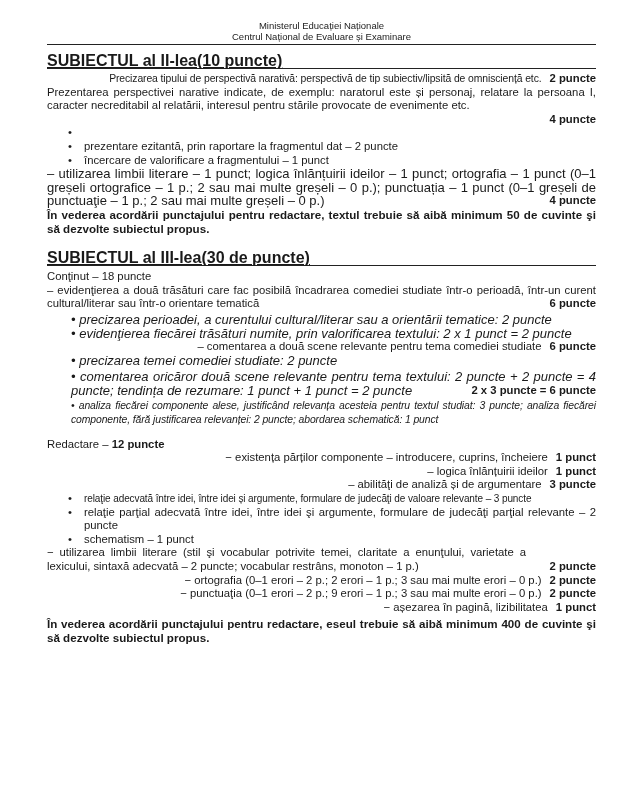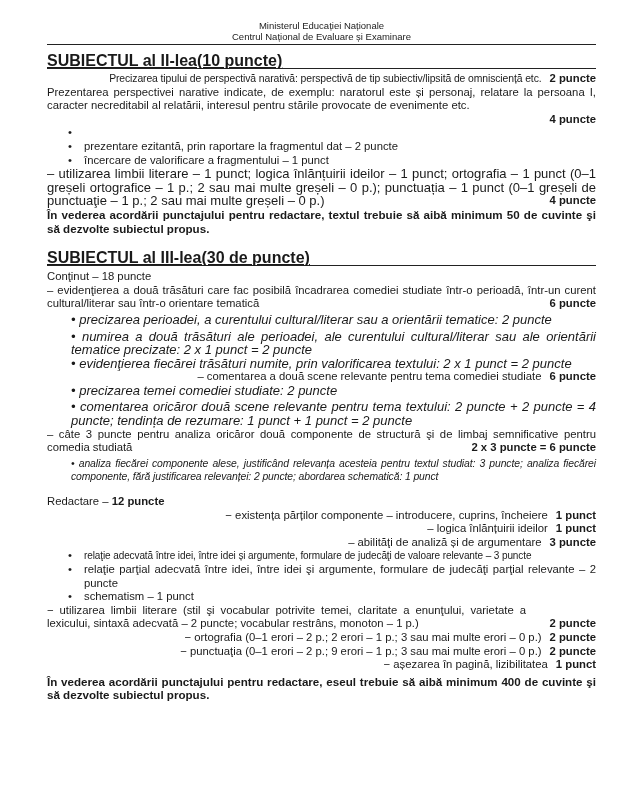--- a/index.html
+++ b/index.html
@@ -72,31 +72,29 @@
     <span style="text-decoration:underline">(30 de puncte)</span>
   </div>
 
   <div class="subhead">
     <span>Conţinut – </span><span>18 puncte</span>
   </div>
 
   <div class="just">– evidenţierea a două trăsături care fac posibilă încadrarea comediei studiate într-o perioadă, într-un curent cultural/literar sau într-o orientare tematică</div>
   <div class="right-pts" style="margin-top:-13.6px">6 puncte</div>
   <div class="bul2 small" style="margin-top:2px"><span>•</span> <span>precizarea perioadei, a curentului cultural/literar sau a orientării tematice: 2 puncte</span></div>
-  <div class="bul2 small" style="margin-top:3px"><span>•</span> <span>numirea a două trăsături ale perioadei, ale curentului cultural/literar sau ale orientării tematice precizate: 2 x 1 punct = 2 puncte</span></div>
   <div class="bul2 small"><span>•</span> <span>evidenţierea fiecărei trăsături numite, prin valorificarea textului: 2 x 1 punct = 2 puncte</span></div>
 
   <div class="row">
     <span>– comentarea a două scene relevante pentru tema comediei studiate</span>
     <span class="pts">6 puncte</span>
   </div>
   <div class="bul2 small"><span>•</span> <span>precizarea temei comediei studiate: 2 puncte</span></div>
   <div class="bul2 small" style="margin-top:3px"><span>•</span> <span>comentarea oricăror două scene relevante pentru tema textului: 2 puncte + 2 puncte = 4 puncte; tendința de rezumare: 1 punct + 1 punct = 2 puncte</span></div>
 
-  <div class="just">– câte 3 puncte pentru analiza oricăror două componente de structură şi de limbaj semnificative pentru comedia studiată</div>
   <div class="right-pts" style="margin-top:-13.6px">2 x 3 puncte = 6 puncte</div>
   <div class="bul2 tight" style="margin-top:2px"><span>•</span> <span>analiza fiecărei componente alese, justificând relevanța acesteia pentru textul studiat: 3 puncte; analiza fiecărei componente, fără justificarea relevanței: 2 puncte; abordarea schematică: 1 punct</span></div>
 
   <div class="gap"></div>
 
   <div style="font-weight:normal">
     <span>Redactare – </span><span style="font-weight:bold">12 puncte</span>
   </div>
 
   <div class="row">

